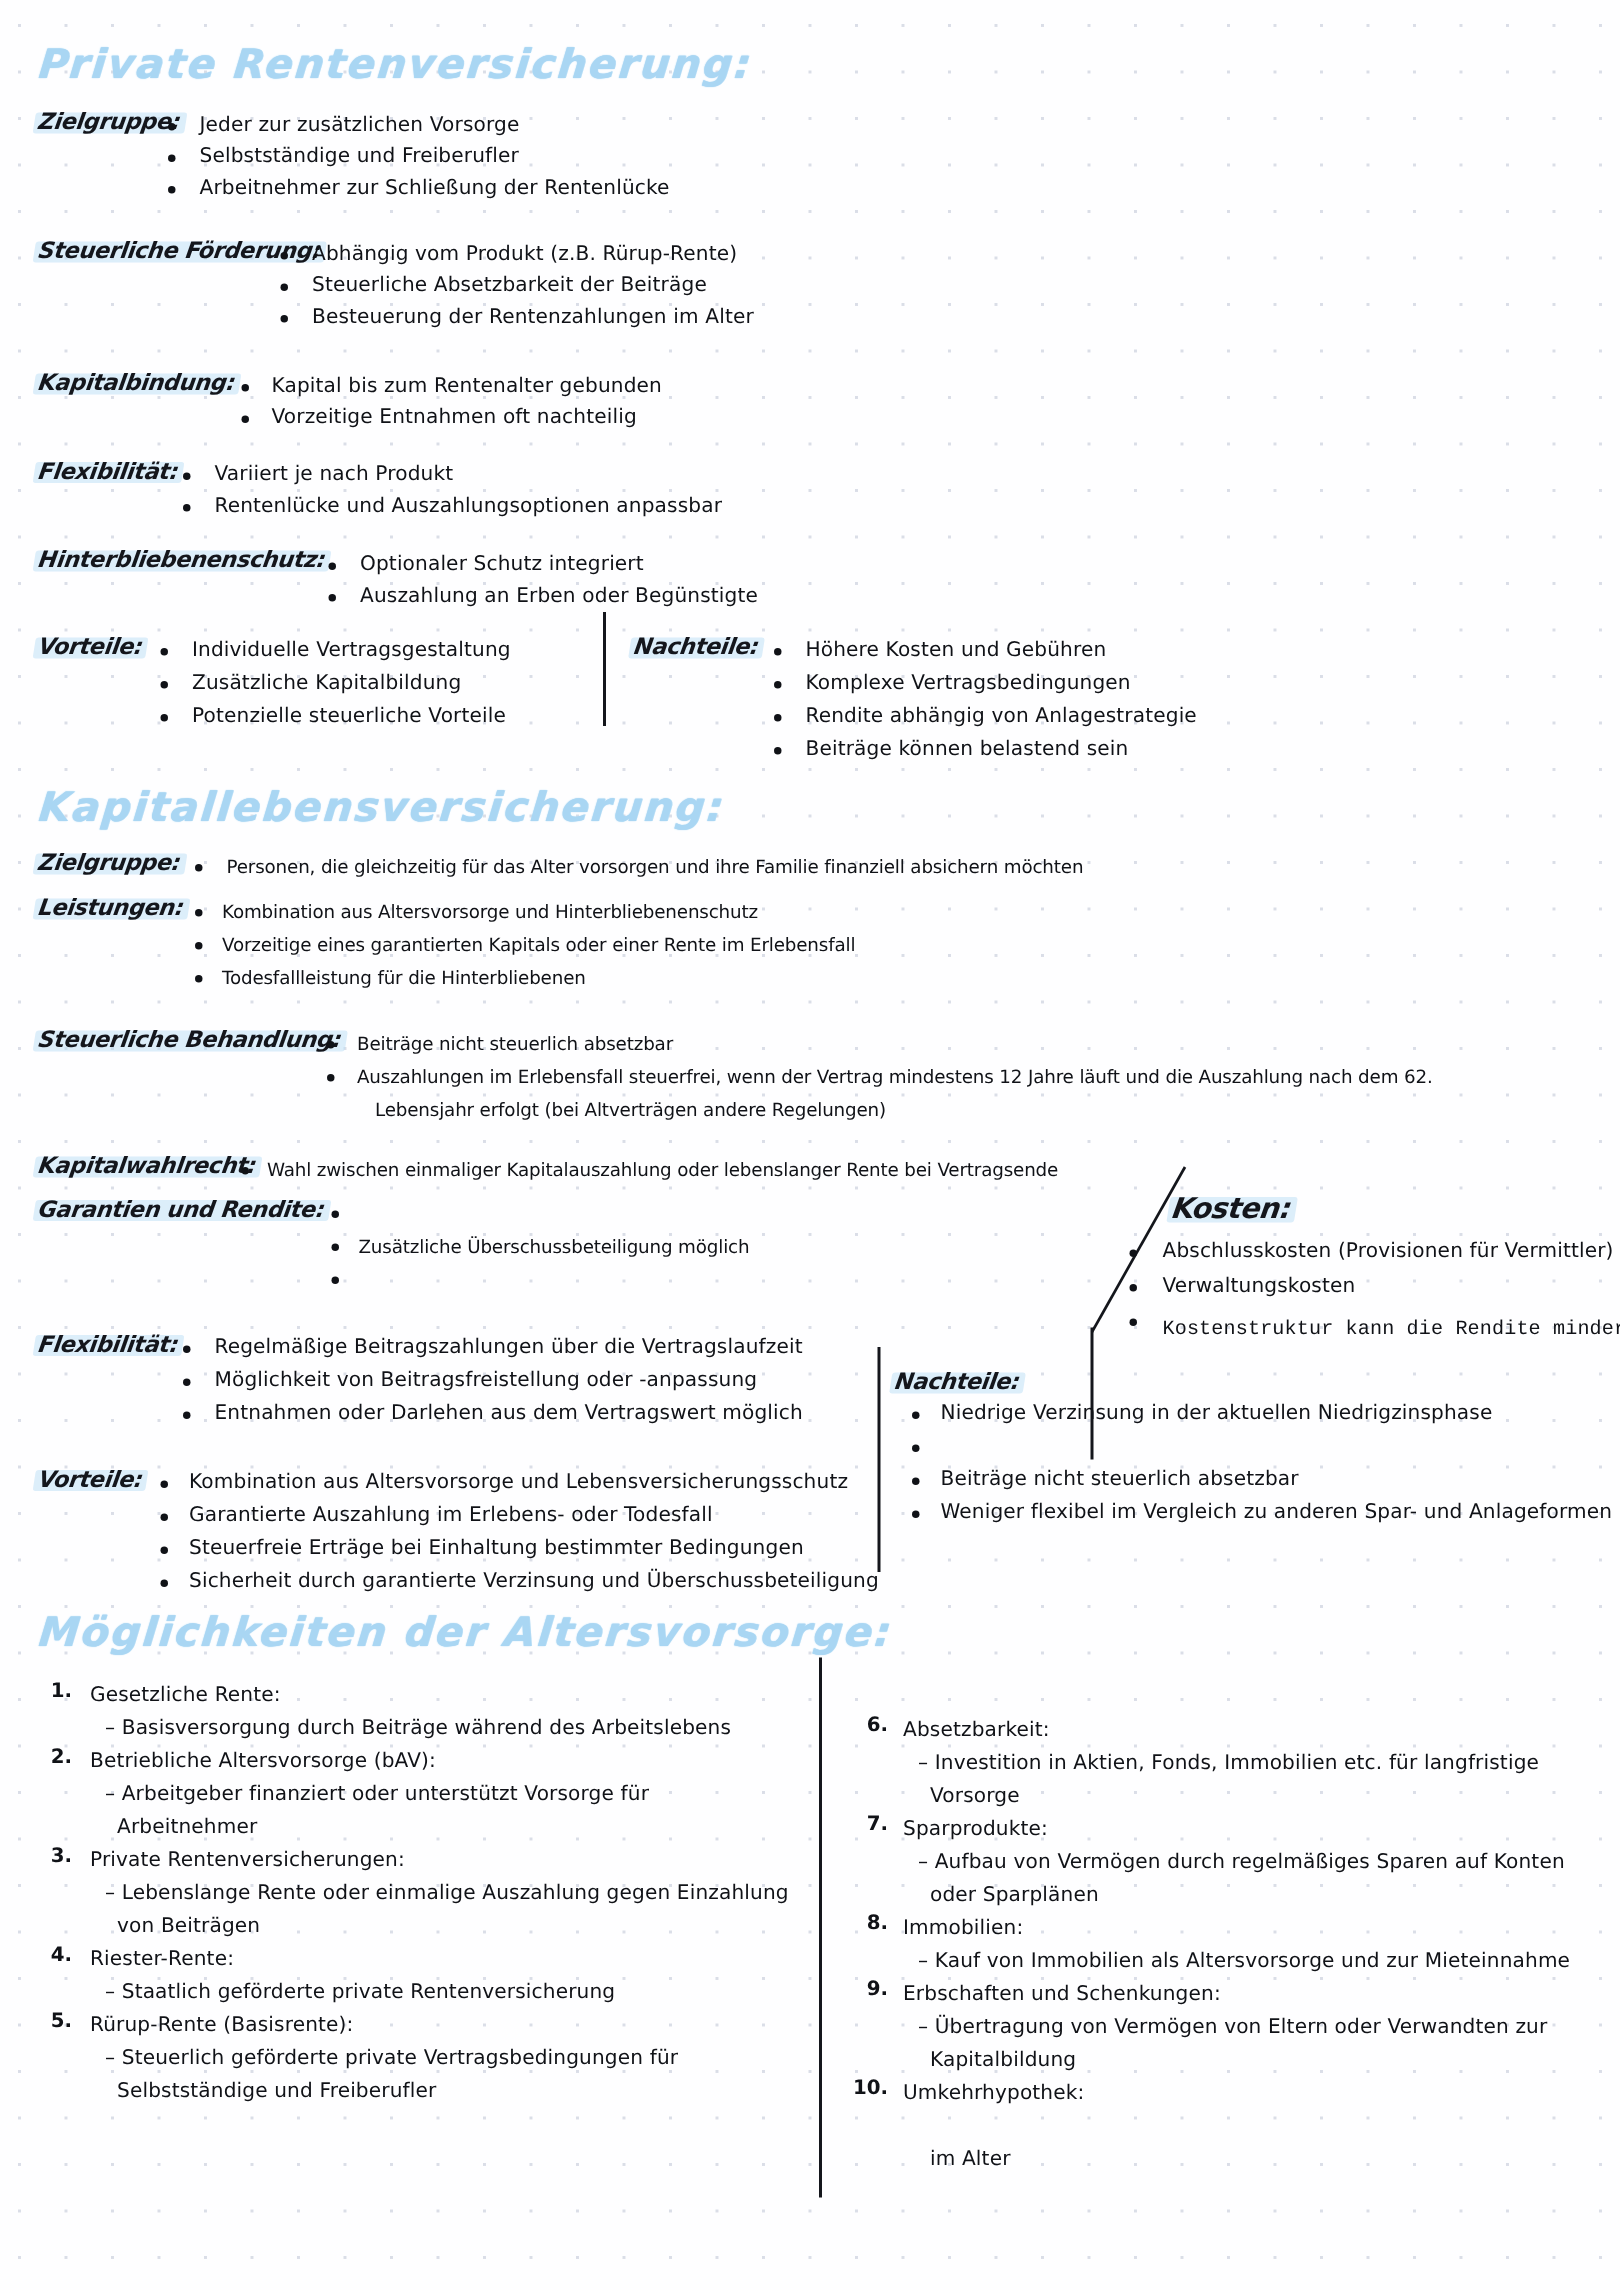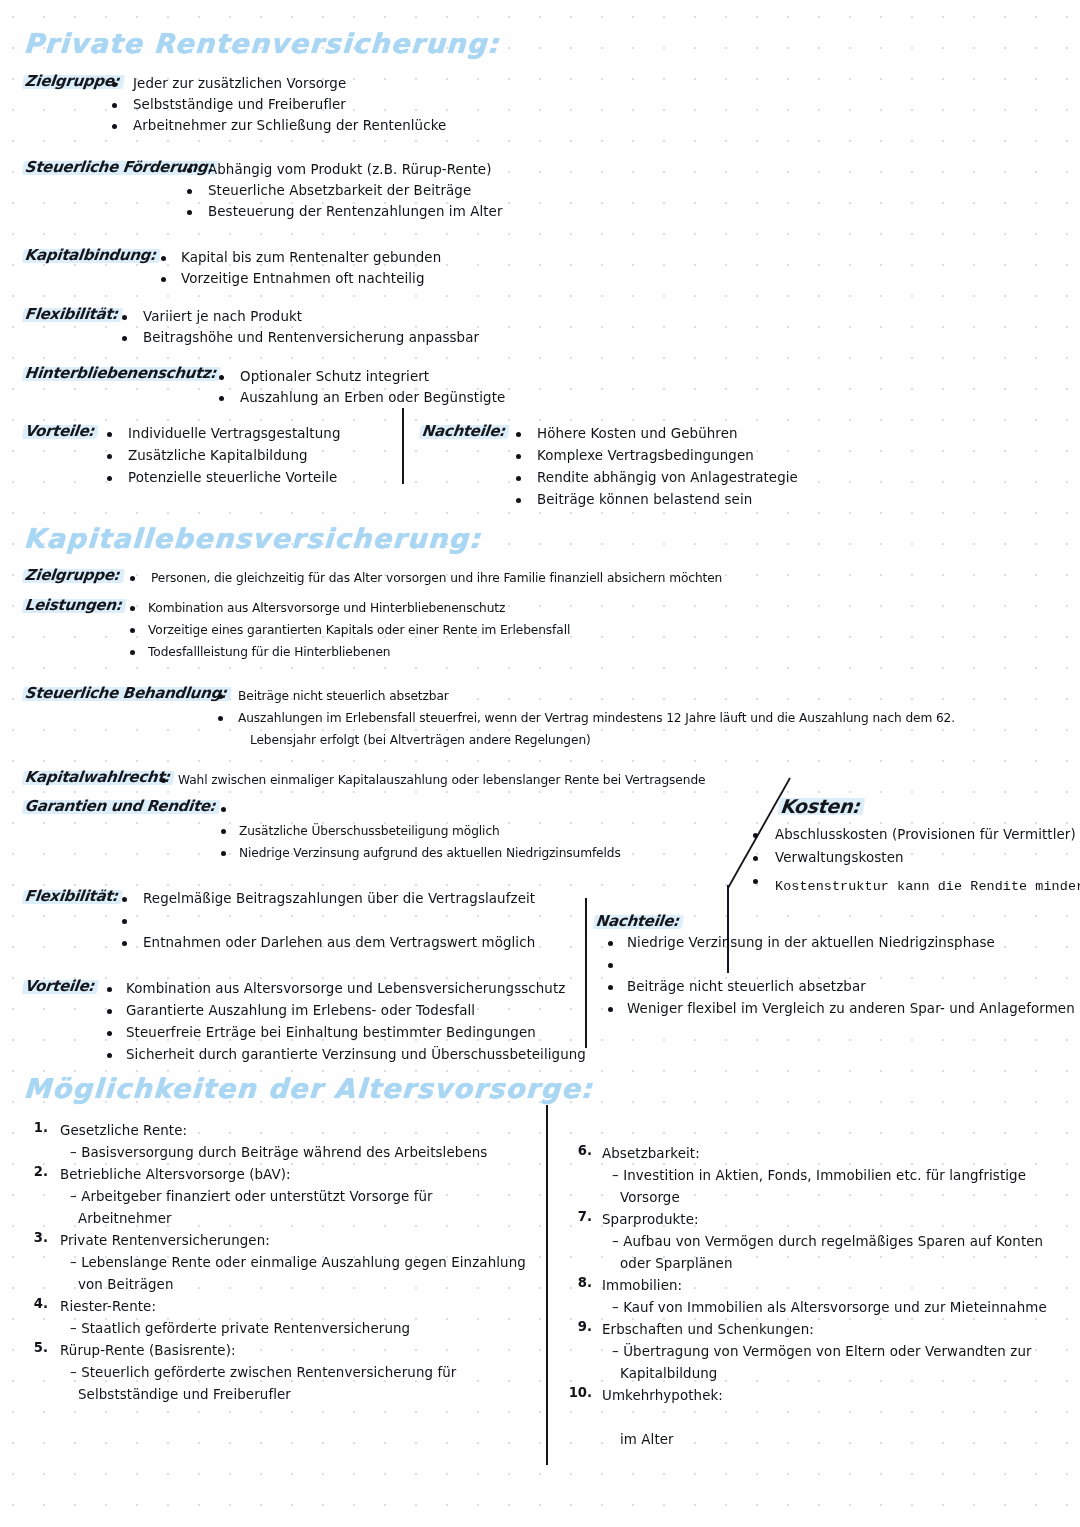--- a/index.html
+++ b/index.html
@@ -105,21 +105,21 @@
     <div class="txt" style="left:208px;top:201px;">Besteuerung der Rentenzahlungen im Alter</div>
     <div class="label" style="left:26px;top:246px;">Kapitalbindung:</div>
     <div class="bullet" style="left:161px;top:256px;"></div>
     <div class="txt" style="left:181px;top:247px;">Kapital bis zum Rentenalter gebunden</div>
     <div class="bullet" style="left:161px;top:277px;"></div>
     <div class="txt" style="left:181px;top:268px;">Vorzeitige Entnahmen oft nachteilig</div>
     <div class="label" style="left:26px;top:305px;">Flexibilität:</div>
     <div class="bullet" style="left:122px;top:315px;"></div>
     <div class="txt" style="left:143px;top:306px;">Variiert je nach Produkt</div>
     <div class="bullet" style="left:122px;top:336px;"></div>
-    <div class="txt" style="left:143px;top:327px;">Beitragshöhe und Rentenversicherung anpassbar</div>
+    <div class="txt" style="left:143px;top:327px;">Rentenlücke und Auszahlungsoptionen anpassbar</div>
     <div class="label" style="left:26px;top:364px;">Hinterbliebenenschutz:</div>
     <div class="bullet" style="left:219px;top:375px;"></div>
     <div class="txt" style="left:240px;top:366px;">Optionaler Schutz integriert</div>
     <div class="bullet" style="left:219px;top:396px;"></div>
     <div class="txt" style="left:240px;top:387px;">Auszahlung an Erben oder Begünstigte</div>
     <div class="label" style="left:26px;top:422px;">Vorteile:</div>
     <div class="bullet" style="left:107px;top:432px;"></div>
     <div class="txt" style="left:128px;top:423px;">Individuelle Vertragsgestaltung</div>
     <div class="bullet" style="left:107px;top:454px;"></div>
     <div class="txt" style="left:128px;top:445px;">Zusätzliche Kapitalbildung</div>
@@ -153,36 +153,36 @@
     <div class="txt cond" style="left:238px;top:707px;">Auszahlungen im Erlebensfall steuerfrei, wenn der Vertrag mindestens 12 Jahre läuft und die Auszahlung nach dem 62.</div>
     <div class="txt cond" style="left:250px;top:729px;">Lebensjahr erfolgt (bei Altverträgen andere Regelungen)</div>
     <div class="label" style="left:26px;top:768px;">Kapitalwahlrecht:</div>
     <div class="bullet" style="left:161px;top:778px;"></div>
     <div class="txt cond" style="left:178px;top:769px;">Wahl zwischen einmaliger Kapitalauszahlung oder lebenslanger Rente bei Vertragsende</div>
     <div class="label" style="left:26px;top:797px;">Garantien und Rendite:</div>
     <div class="bullet" style="left:221px;top:807px;"></div>
     <div class="bullet" style="left:221px;top:829px;"></div>
     <div class="txt cond" style="left:239px;top:820px;">Zusätzliche Überschussbeteiligung möglich</div>
     <div class="bullet" style="left:221px;top:851px;"></div>
-    <div class="txt cond" style="left:239px;top:842px;">Niedrige Verzinsung aufgrund des aktuellen Niedrigzinsumfelds</div>
     <svg style="position:absolute;left:720px;top:778px;width:70px;height:110px;overflow:visible;">
       <path d="M 70 0 L 8 110" stroke="#14161c" stroke-width="1.8" fill="none"></path>
     </svg>
     <div class="divider" style="left:727px;top:885px;height:88px;"></div>
     <div class="label" style="left:782px;top:795px;font-size:19px;">Kosten:</div>
     <div class="bullet" style="left:753px;top:833px;"></div>
     <div class="txt" style="left:775px;top:824px;">Abschlusskosten (Provisionen für Vermittler)</div>
     <div class="bullet" style="left:753px;top:856px;"></div>
     <div class="txt" style="left:775px;top:847px;">Verwaltungskosten</div>
     <div class="bullet" style="left:753px;top:879px;"></div>
     <div class="txt" style="left:775px;top:876px;font-family:Liberation Mono, monospace;">Kostenstruktur kann die Rendite mindern</div>
     <div class="label" style="left:26px;top:887px;">Flexibilität:</div>
     <div class="bullet" style="left:122px;top:897px;"></div>
     <div class="txt" style="left:143px;top:888px;">Regelmäßige Beitragszahlungen über die Vertragslaufzeit</div>
     <div class="bullet" style="left:122px;top:919px;"></div>
+    <div class="txt" style="left:143px;top:910px;">Möglichkeit von Beitragsfreistellung oder -anpassung</div>
     <div class="bullet" style="left:122px;top:941px;"></div>
     <div class="txt" style="left:143px;top:932px;">Entnahmen oder Darlehen aus dem Vertragswert möglich</div>
     <div class="divider" style="left:585px;top:898px;height:150px;"></div>
     <div class="label" style="left:597px;top:912px;">Nachteile:</div>
     <div class="bullet" style="left:608px;top:941px;"></div>
     <div class="txt" style="left:627px;top:932px;">Niedrige Verzinsung in der aktuellen Niedrigzinsphase</div>
     <div class="bullet" style="left:608px;top:963px;"></div>
     <div class="bullet" style="left:608px;top:985px;"></div>
     <div class="txt" style="left:627px;top:976px;">Beiträge nicht steuerlich absetzbar</div>
     <div class="bullet" style="left:608px;top:1007px;"></div>
@@ -207,21 +207,21 @@
     <div class="txt" style="left:78px;top:1208px;">Arbeitnehmer</div>
     <div class="num" style="left:12px;top:1230px;width:36px;">3.</div>
     <div class="txt" style="left:60px;top:1230px;">Private Rentenversicherungen:</div>
     <div class="txt" style="left:70px;top:1252px;">– Lebenslange Rente oder einmalige Auszahlung gegen Einzahlung</div>
     <div class="txt" style="left:78px;top:1274px;">von Beiträgen</div>
     <div class="num" style="left:12px;top:1296px;width:36px;">4.</div>
     <div class="txt" style="left:60px;top:1296px;">Riester-Rente:</div>
     <div class="txt" style="left:70px;top:1318px;">– Staatlich geförderte private Rentenversicherung</div>
     <div class="num" style="left:12px;top:1340px;width:36px;">5.</div>
     <div class="txt" style="left:60px;top:1340px;">Rürup-Rente (Basisrente):</div>
-    <div class="txt" style="left:70px;top:1362px;">– Steuerlich geförderte zwischen Rentenversicherung für</div>
+    <div class="txt" style="left:70px;top:1362px;">– Steuerlich geförderte private Vertragsbedingungen für</div>
     <div class="txt" style="left:78px;top:1384px;">Selbstständige und Freiberufler</div>
     <div class="num" style="left:556px;top:1143px;width:36px;">6.</div>
     <div class="txt" style="left:602px;top:1143px;">Absetzbarkeit:</div>
     <div class="txt" style="left:612px;top:1165px;">– Investition in Aktien, Fonds, Immobilien etc. für langfristige</div>
     <div class="txt" style="left:620px;top:1187px;">Vorsorge</div>
     <div class="num" style="left:556px;top:1209px;width:36px;">7.</div>
     <div class="txt" style="left:602px;top:1209px;">Sparprodukte:</div>
     <div class="txt" style="left:612px;top:1231px;">– Aufbau von Vermögen durch regelmäßiges Sparen auf Konten</div>
     <div class="txt" style="left:620px;top:1253px;">oder Sparplänen</div>
     <div class="num" style="left:556px;top:1275px;width:36px;">8.</div>

